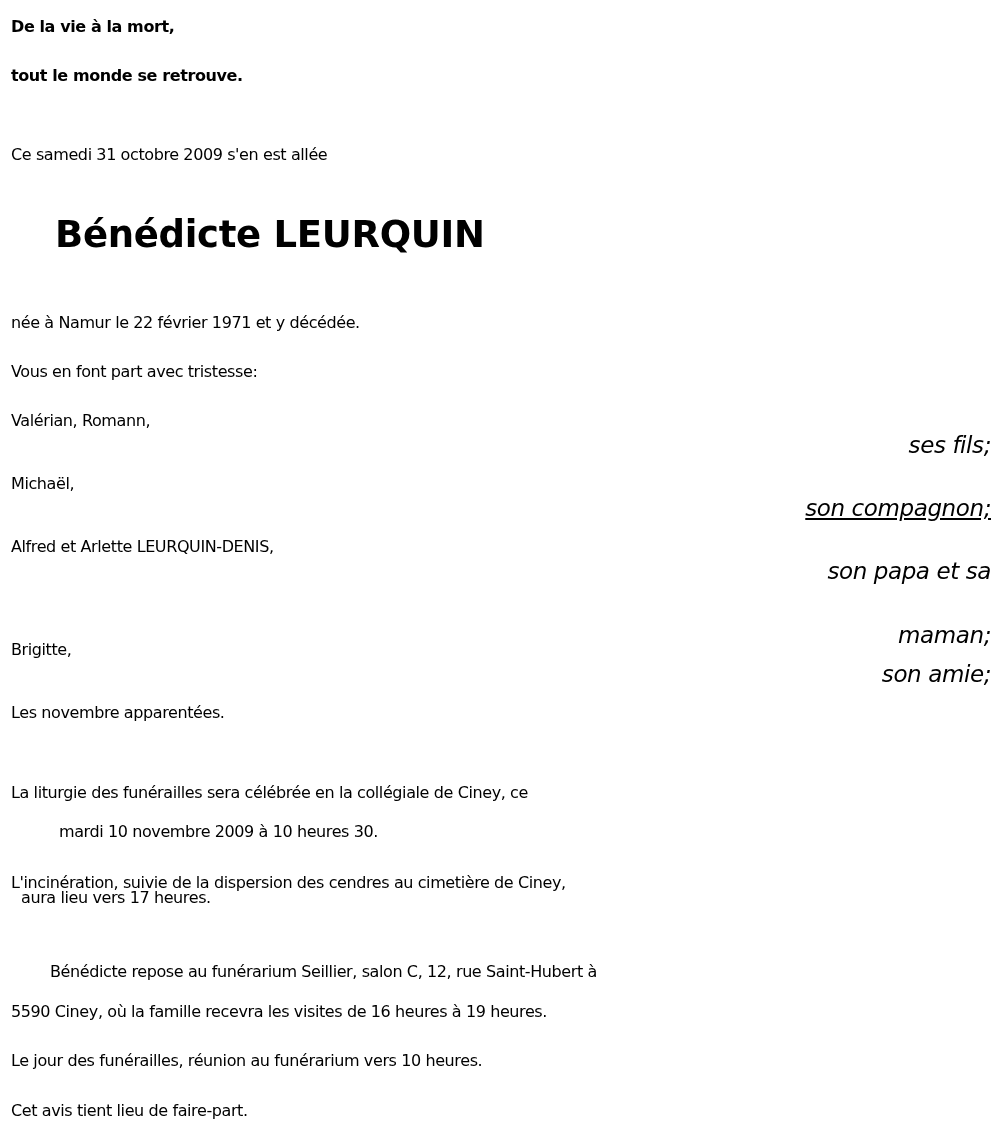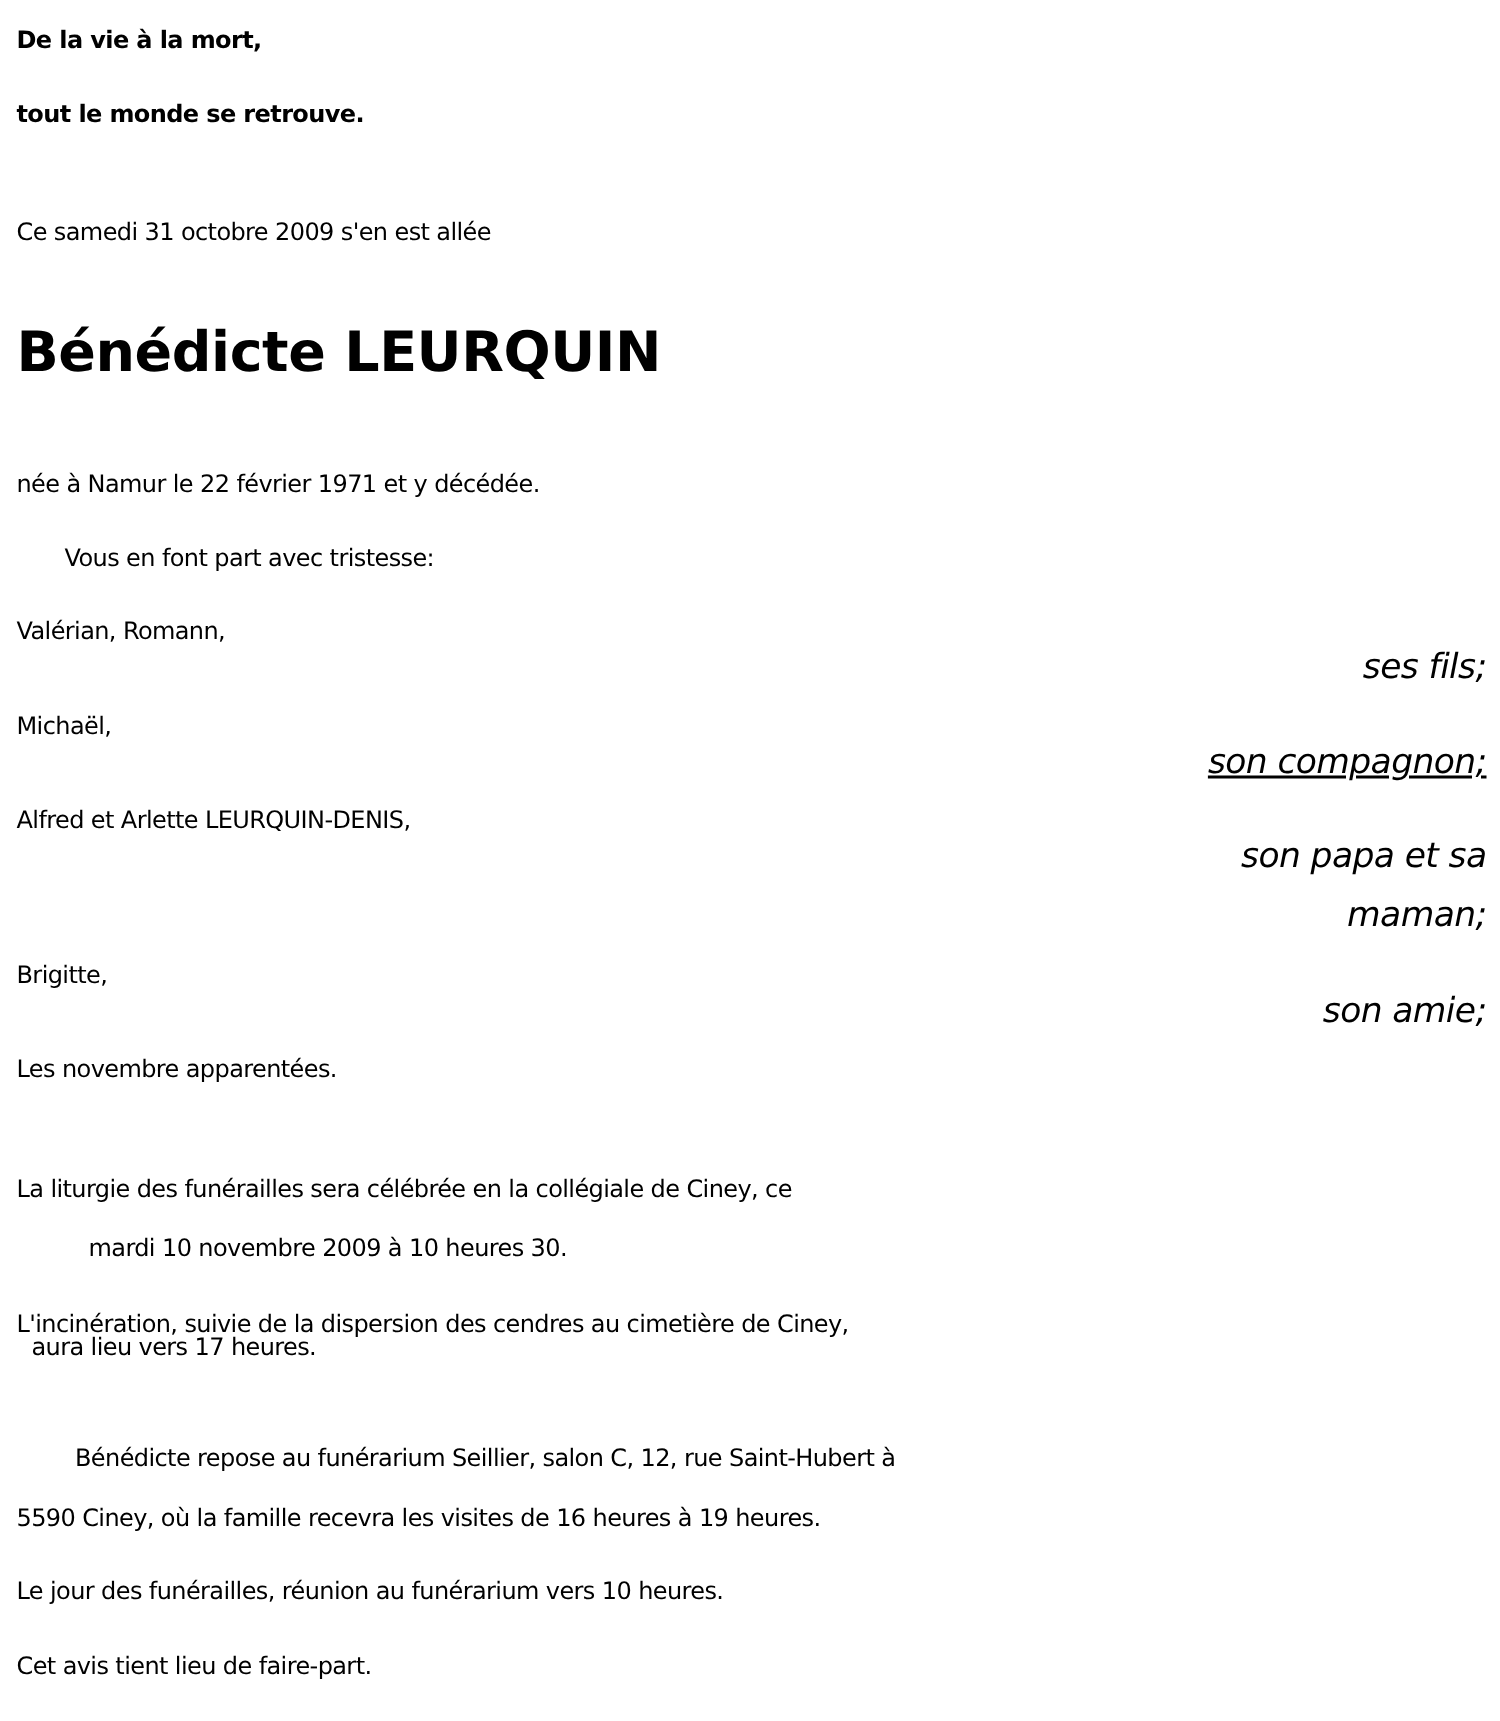--- a/index.html
+++ b/index.html
@@ -5,46 +5,46 @@
     html, body { margin: 0; padding: 0; background: #ffffff; }
     body {
       width: 1000px; height: 1147px; overflow: hidden;
       font-family: "DejaVu Sans", sans-serif;
       color: #000000;
       position: relative;
     }
     .doc { position: absolute; left: 11px; top: 0; width: 980px; }
     .l { position: absolute; left: 0; white-space: nowrap; font-size: 16px; line-height: 30px; letter-spacing: -0.4px; }
     .b { font-weight: bold; }
-    .h { font-size: 37px; line-height: 44px; font-weight: bold; letter-spacing: -0.3px; }
+    .h { font-size: 37px; line-height: 44px; font-weight: bold; letter-spacing: -0.3px; margin-left: 44px; }
     .r { position: absolute; right: 0; white-space: nowrap; font-style: italic; font-size: 23px; line-height: 30px; letter-spacing: -0.4px; text-align: right; }
   </style>
 </head>
 <body>
 
 <div class="doc">
   <div class="l b" style="top:12px;">De la vie à la mort,</div>
   <div class="l b" style="top:61px;">tout le monde se retrouve.</div>
 
   <div class="l" style="top:140px;">Ce samedi 31 octobre 2009 s'en est allée</div>
 
   <div class="l h" style="top:213px;">Bénédicte LEURQUIN</div>
 
   <div class="l" style="top:308px;">née à Namur le 22 février 1971 et y décédée.</div>
-  <div class="l" style="top:357px;margin-left:32px;">Vous en font part avec tristesse:</div>
+  <div class="l" style="top:357px;">Vous en font part avec tristesse:</div>
 
   <div class="l" style="top:406px;">Valérian, Romann,</div>
   <div class="r" style="top:430px;">ses fils;</div>
 
   <div class="l" style="top:469px;">Michaël,</div>
   <div class="r" style="top:493px;text-decoration:underline;">son compagnon;</div>
 
   <div class="l" style="top:532px;">Alfred et Arlette LEURQUIN-DENIS,</div>
   <div class="r" style="top:556px;">son papa et sa</div>
-  <div class="r" style="top:595px;text-align:center;">maman;</div>
+  <div class="r" style="top:620px;text-align:center;">maman;</div>
 
   <div class="l" style="top:635px;">Brigitte,</div>
   <div class="r" style="top:659px;">son amie;</div>
 
   <div class="l" style="top:698px;">Les novembre apparentées.</div>
 
   <div class="l" style="top:778px;">La liturgie des funérailles sera célébrée en la collégiale de Ciney, ce</div>
   <div class="l" style="top:817px;margin-left:48px;">mardi 10 novembre 2009 à 10 heures 30.</div>
 
   <div class="l" style="top:868px;">L'incinération, suivie de la dispersion des cendres au cimetière de Ciney,</div>

